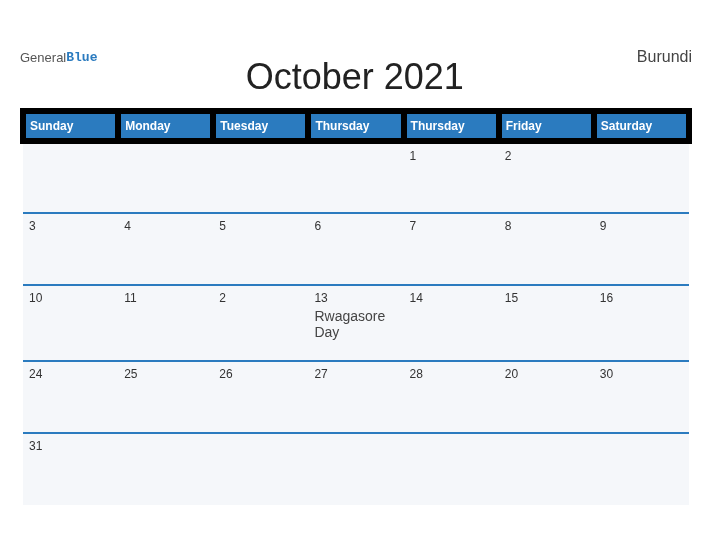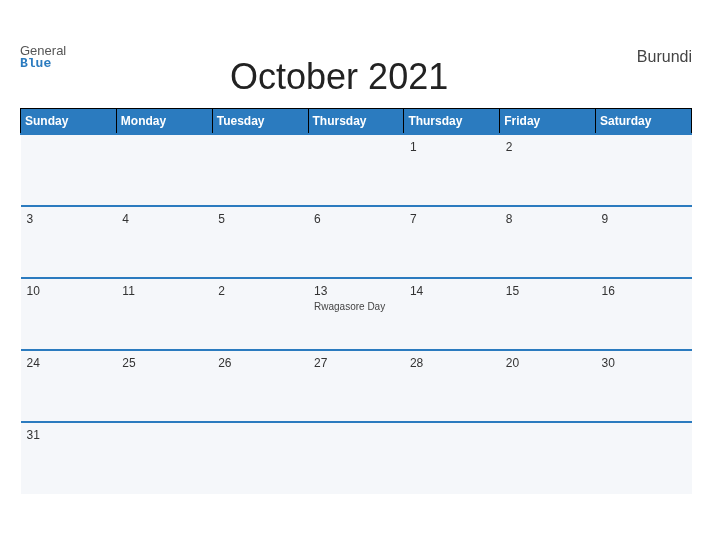--- a/index.html
+++ b/index.html
@@ -17,21 +17,21 @@
       padding: 16px 20px 10px 20px;
     }
     .header {
       display: flex;
       align-items: center;
       justify-content: space-between;
       margin-bottom: 10px;
     }
     .logo {
       display: flex;
-      flex-direction: column;
+      flex-direction: row;
       align-items: flex-start;
       line-height: 1;
     }
     .logo-general {
       font-size: 13px;
       color: #555;
       font-weight: normal;
     }
     .logo-blue {
       font-size: 13px;
@@ -58,41 +58,41 @@
       border-collapse: collapse;
       table-layout: fixed;
     }
     .day-header {
       background: #2b7bbf;
       color: #fff;
       font-size: 12px;
       font-weight: bold;
       padding: 5px 4px;
       text-align: left;
-      border: 1px solid #000000;
+      border: 6px solid #000000;
     }
     .cal-row td {
       border-top: 2px solid #2b7bbf;
       vertical-align: top;
       padding: 5px 6px 20px 6px;
       font-size: 12px;
       color: #333;
       background: #f5f7fa;
       height: 72px;
     }
     .cal-row td.empty {
       background: #f5f7fa;
     }
     .day-num {
       font-size: 12px;
       color: #333;
       display: block;
     }
     .holiday {
-      font-size: 10px;
+      font-size: 14px;
       color: #444;
       margin-top: 3px;
       display: block;
     }
   </style>
 </head>
 <body>
 
 <div class="calendar-container">
   <div class="header">

